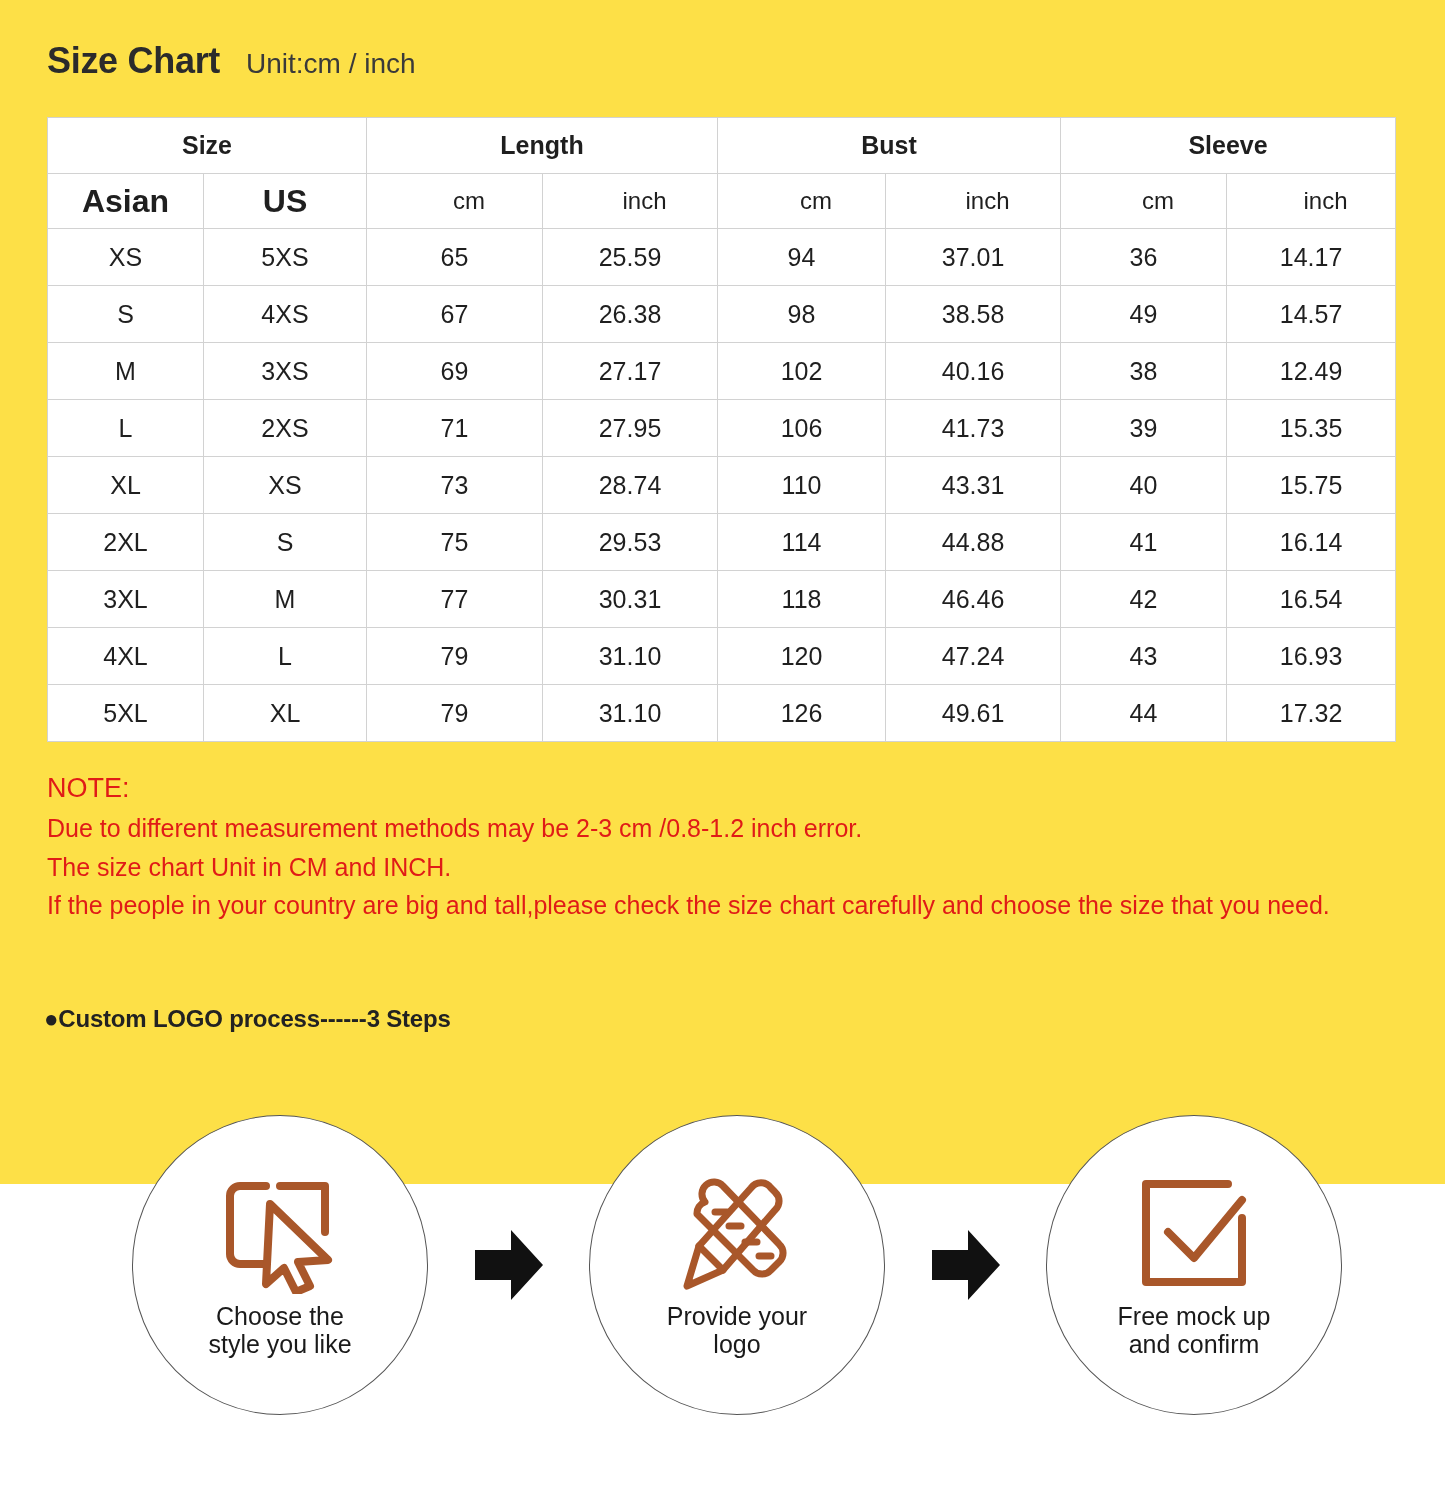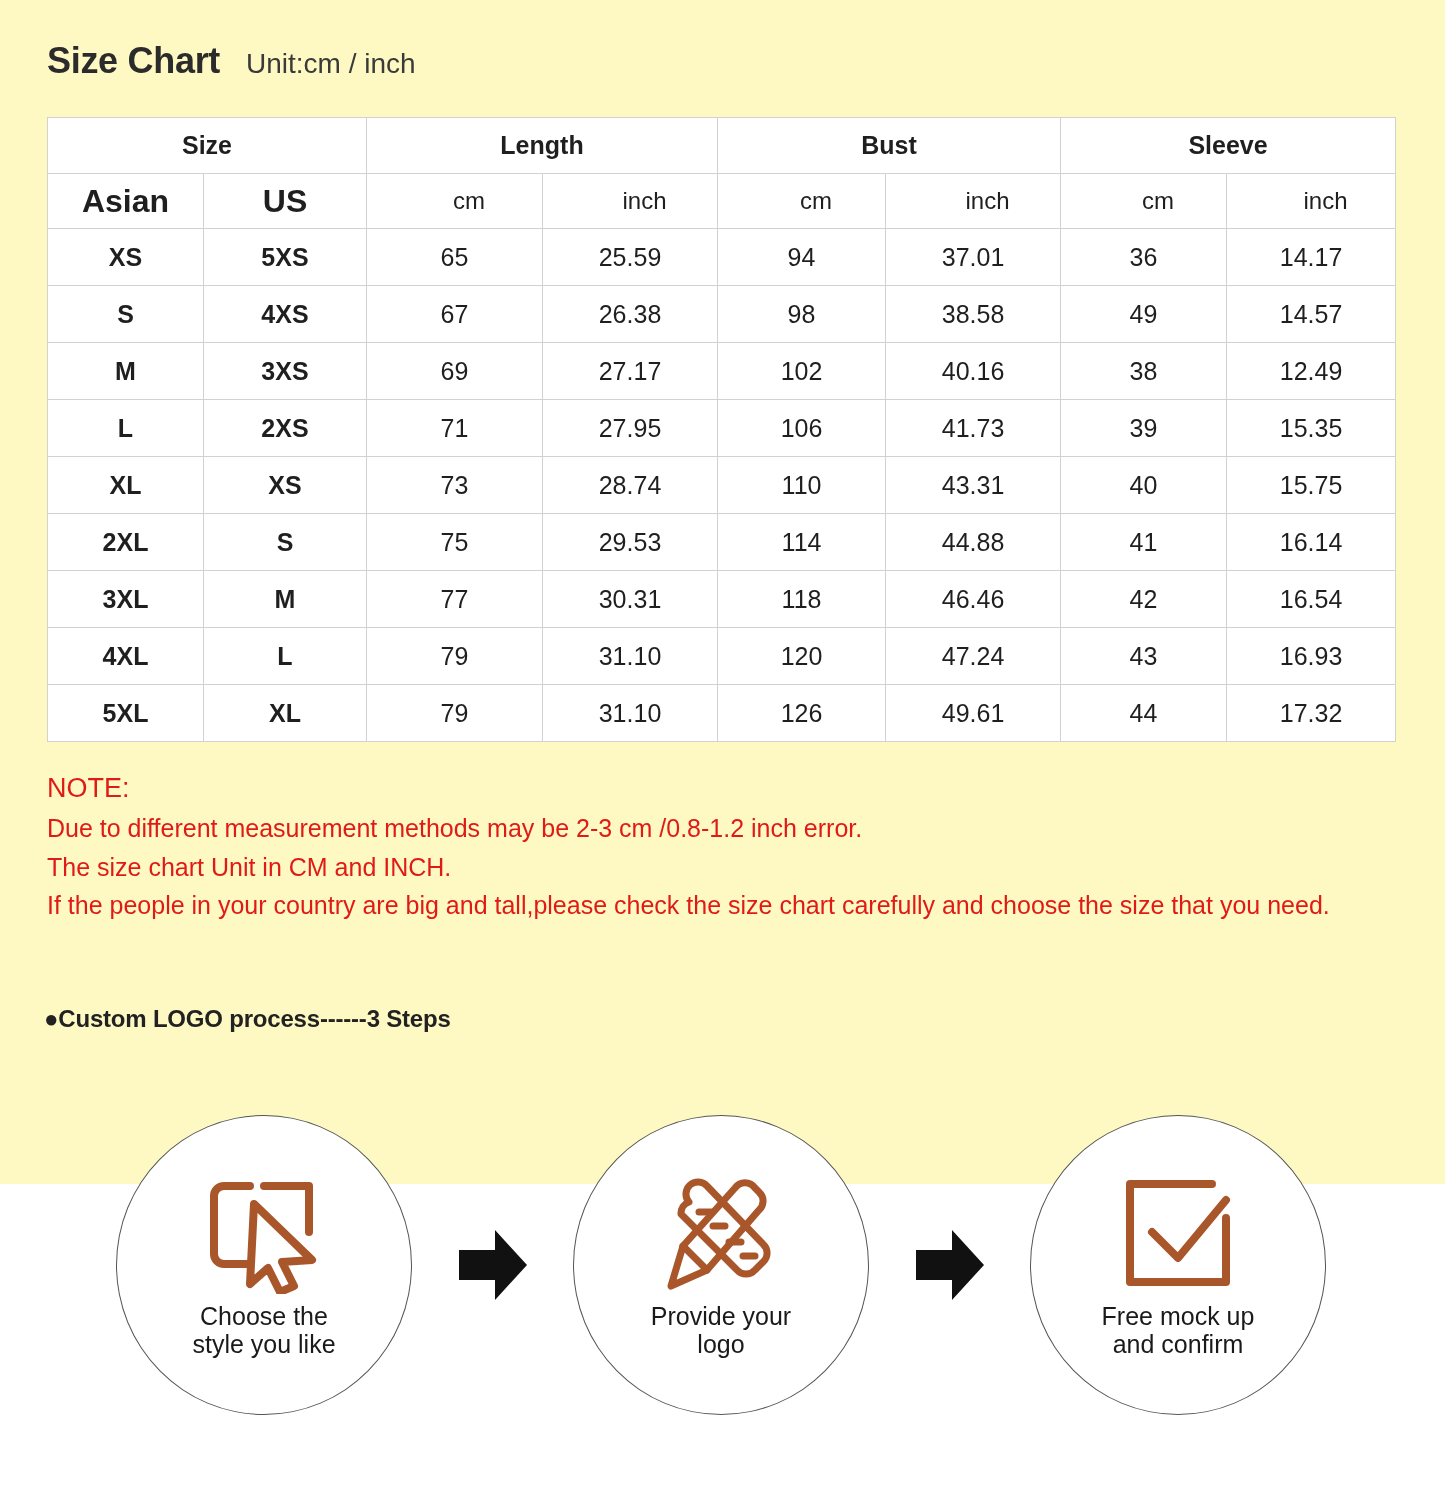--- a/index.html
+++ b/index.html
@@ -3,21 +3,21 @@
 <meta charset="utf-8">
 <style>
   * { box-sizing: border-box; margin: 0; padding: 0; }
   html, body {
     width: 1445px;
     height: 1489px;
     background: #ffffff;
     font-family: "Liberation Sans", sans-serif;
     overflow: hidden;
   }
-  .page { position: relative; width: 1445px; height: 1184px; background:#fef9c3; }
+  .page { position: relative; width: 1445px; height: 1184px; background:#fde047; }
 
   
   .title-row {
     position: absolute;
     left: 47px; top: 40px;
     display: flex;
     align-items: baseline;
     gap: 26px;
   }
   .title-main {
@@ -56,21 +56,21 @@
     height: 55px;
     font-size: 24px;
   }
   .size-table thead tr.subhead th.sub-bold { font-weight: 700; font-size: 32px; }
   .size-table thead tr.subhead th.sub-reg { font-weight: 400; font-size: 24px; padding-left: 29px; }
   .size-table tbody td {
     height: 57px;
     font-size: 25px;
     font-weight: 400;
   }
-  .size-table tbody td.sz { font-weight: 700; }
+  .size-table tbody td.sz { font-weight: 400; }
 
   .c-asian { width: 156px; }
   .c-us    { width: 163px; }
   .c-lcm   { width: 176px; }
   .c-linch { width: 175px; }
   .c-bcm   { width: 168px; }
   .c-binch { width: 175px; }
   .c-scm   { width: 166px; }
   .c-sinch { width: 169px; }
 
@@ -92,21 +92,21 @@
     left: 44px; top: 1005px;
     font-size: 24px;
     font-weight: 700;
     color: #222;
     letter-spacing: -0.2px;
   }
 
   
   .steps {
     position: absolute;
-    left: 116px; top: 1100px;
+    left: 132px; top: 1100px;
     width: 1210px;
     height: 330px;
     display: flex;
     align-items: center;
     justify-content: space-between;
   }
   .step {
     width: 296px;
     height: 300px;
     border: 1.6px solid #555;

